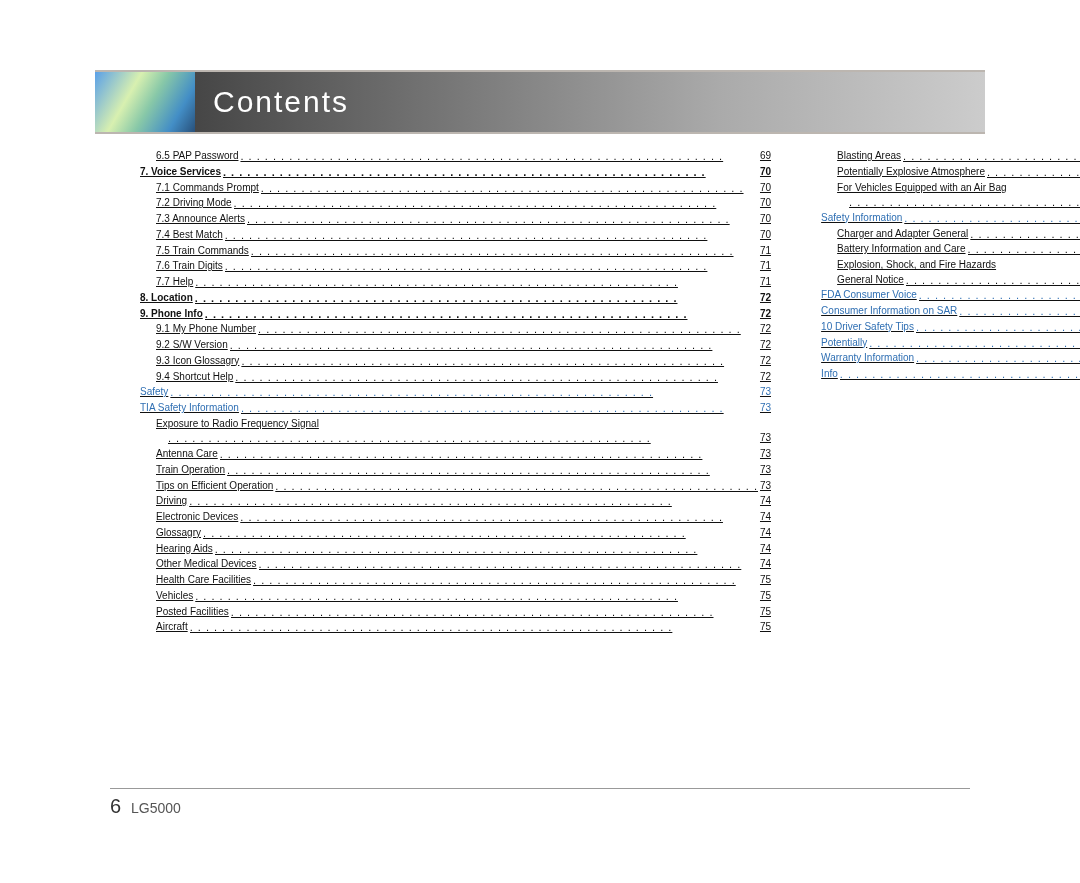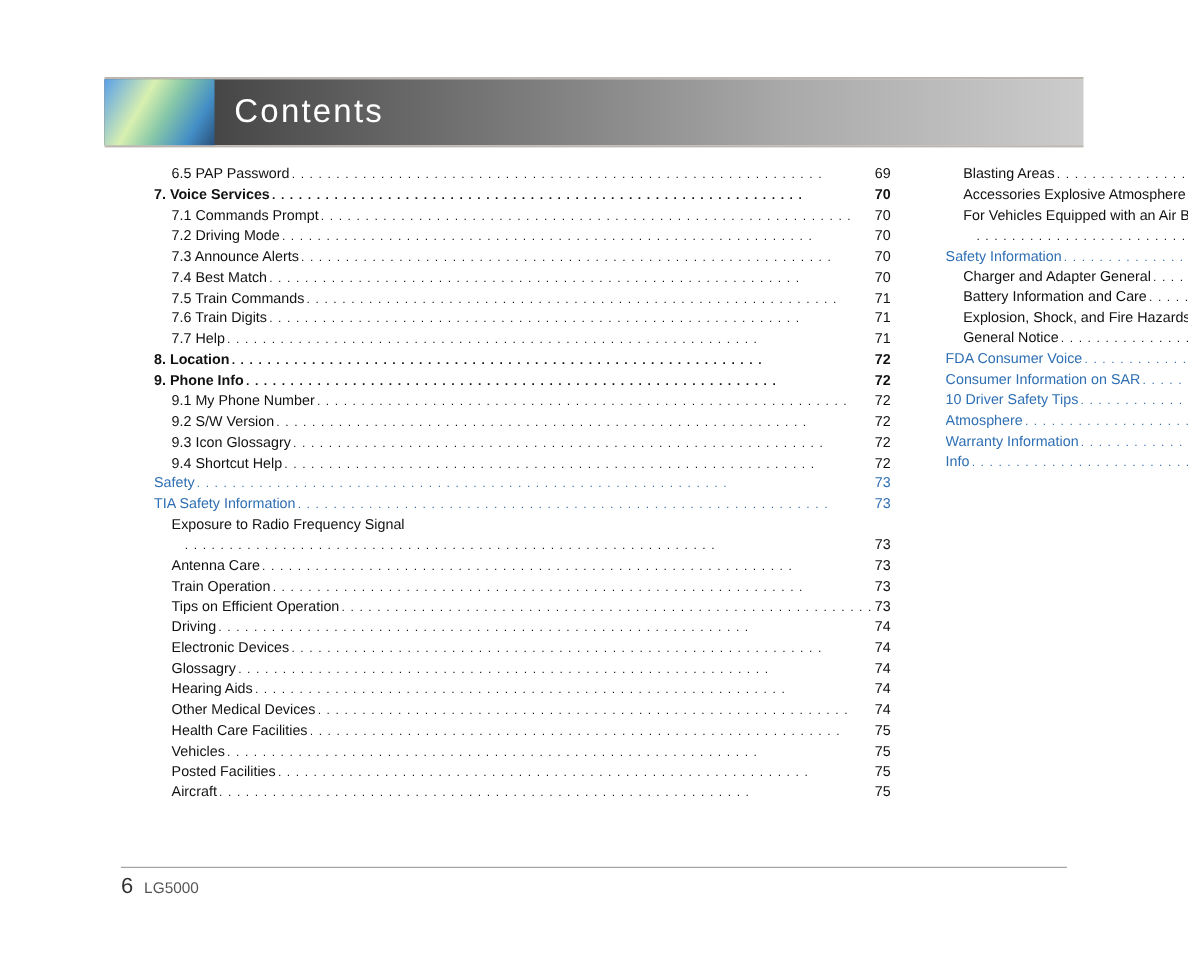--- a/index.html
+++ b/index.html
@@ -45,23 +45,24 @@
   .columns {
     position: absolute;
     top: 148px;
     left: 140px;
     right: 140px;
     display: flex;
     gap: 50px;
   }
   .col {
     flex: 1;
-    font-size: 13px;
+    font-size: 10px;
     line-height: 1.25;
     color: #111;
+    text-decoration: underline;
   }
   .row {
     display: flex;
     white-space: nowrap;
     overflow: hidden;
     margin: 2px 0;
   }
   .row .label { flex: 0 0 auto; }
   .row .dots {
     flex: 1 1 auto;
@@ -260,21 +261,21 @@
           <span class="dots"></span>
           <span class="page-num">75</span>
         </div>
       </div>
     <div class="col" id="col-right">
         <div class="row indent1">
           <span class="label">Blasting Areas</span>
           <span class="dots"></span>
         </div>
         <div class="row indent1">
-          <span class="label">Accessories Explosive Atmosphere</span>
+          <span class="label">Potentially Explosive Atmosphere</span>
           <span class="dots"></span>
         </div>
         <div class="row indent1">
           <span class="label">For Vehicles Equipped with an Air Bag</span>
         </div>
         <div class="row indent2">
           <span class="label"></span>
           <span class="dots"></span>
         </div>
         <div class="row blue">
@@ -302,21 +303,21 @@
         </div>
         <div class="row blue">
           <span class="label">Consumer Information on SAR</span>
           <span class="dots"></span>
         </div>
         <div class="row blue">
           <span class="label">10 Driver Safety Tips</span>
           <span class="dots"></span>
         </div>
         <div class="row blue">
-          <span class="label">Atmosphere</span>
+          <span class="label">Potentially</span>
           <span class="dots"></span>
         </div>
         <div class="row blue">
           <span class="label">Warranty Information</span>
           <span class="dots"></span>
         </div>
         <div class="row blue">
           <span class="label">Info</span>
           <span class="dots"></span>
         </div>

